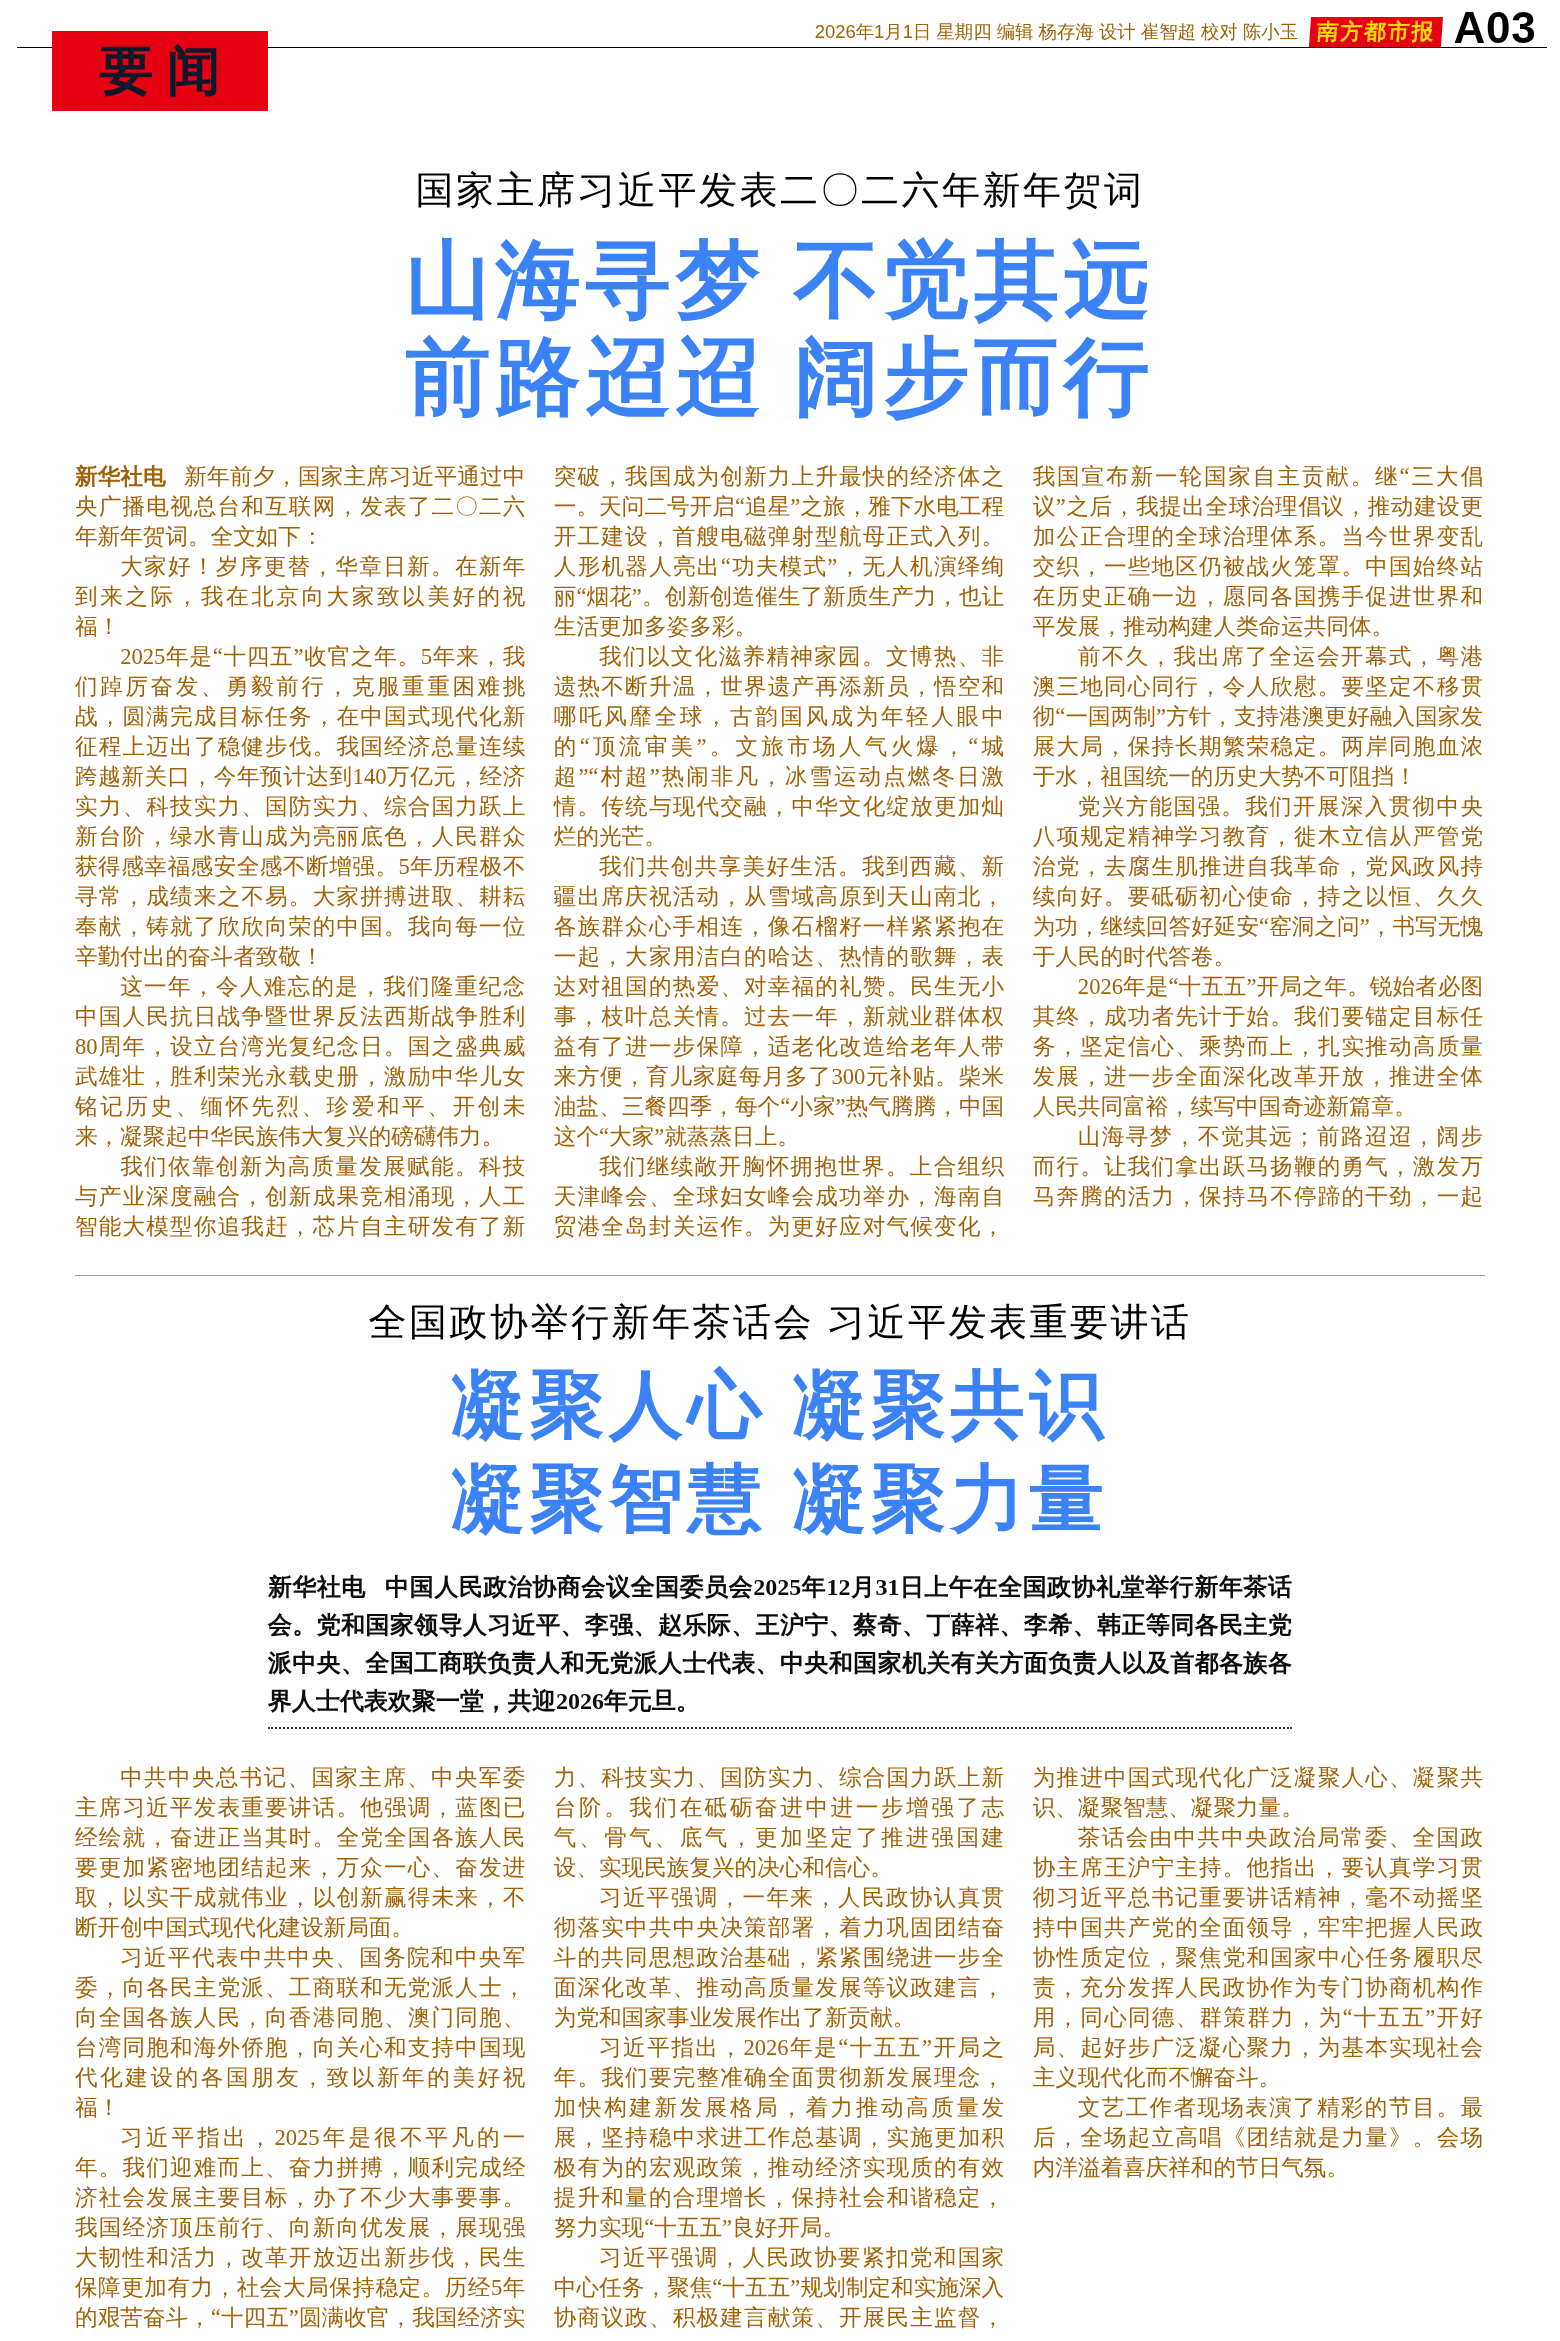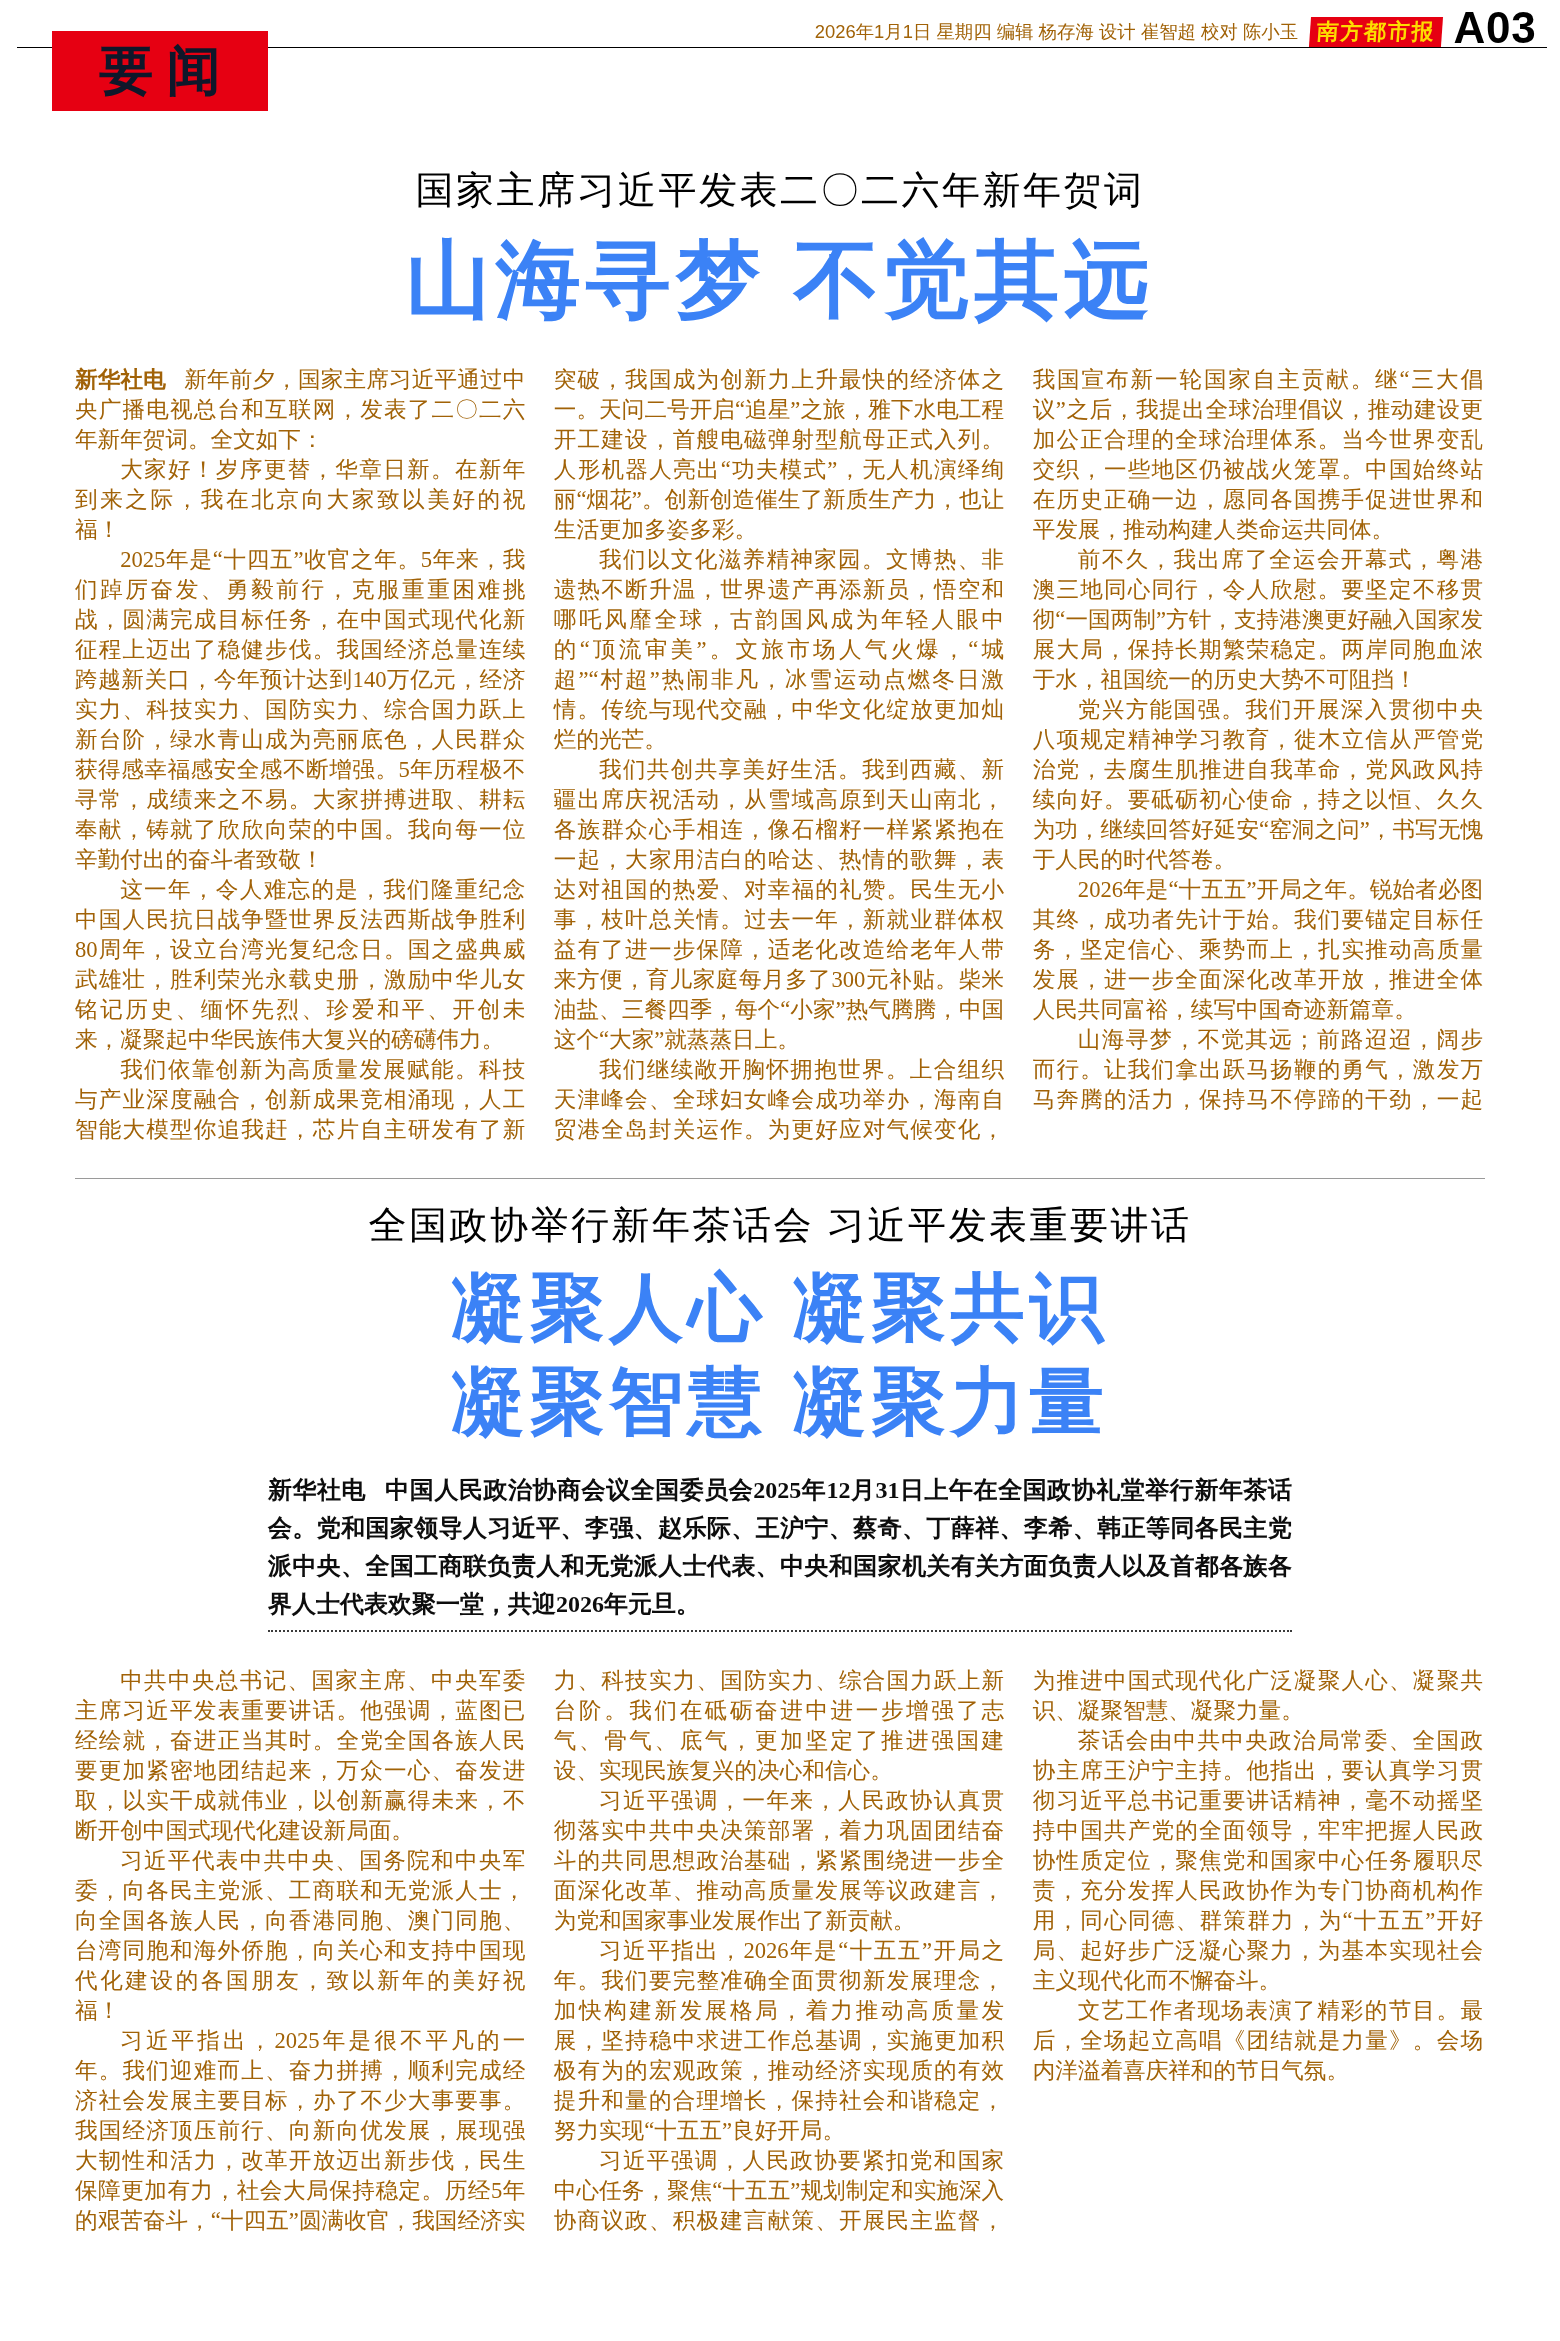--- a/index.html
+++ b/index.html
@@ -113,20 +113,21 @@
       <span class="date-line">2026年1月1日 星期四  编辑 杨存海  设计 崔智超  校对 陈小玉</span>
       <span class="paper-logo">南方都市报</span>
       <span class="page-number">A03</span>
     </div>
   </header>
 
   <section class="article article-1">
     <div class="kicker kicker-1">国家主席习近平发表二〇二六年新年贺词</div>
     <h1 class="headline headline-1">
       <span class="hl-line">山海寻梦  不觉其远</span>
+      <span class="hl-line">前路迢迢  阔步而行</span>
     </h1>
     <div class="body-cols body-1">
       <p class="first"><b class="byline">新华社电</b><span>新年前夕，国家主席习近平通过中央广播电视总台和互联网，发表了二〇二六年新年贺词。全文如下：</span></p>
       <p>大家好！岁序更替，华章日新。在新年到来之际，我在北京向大家致以美好的祝福！</p>
       <p>2025年是“十四五”收官之年。5年来，我们踔厉奋发、勇毅前行，克服重重困难挑战，圆满完成目标任务，在中国式现代化新征程上迈出了稳健步伐。我国经济总量连续跨越新关口，今年预计达到140万亿元，经济实力、科技实力、国防实力、综合国力跃上新台阶，绿水青山成为亮丽底色，人民群众获得感幸福感安全感不断增强。5年历程极不寻常，成绩来之不易。大家拼搏进取、耕耘奉献，铸就了欣欣向荣的中国。我向每一位辛勤付出的奋斗者致敬！</p>
       <p>这一年，令人难忘的是，我们隆重纪念中国人民抗日战争暨世界反法西斯战争胜利80周年，设立台湾光复纪念日。国之盛典威武雄壮，胜利荣光永载史册，激励中华儿女铭记历史、缅怀先烈、珍爱和平、开创未来，凝聚起中华民族伟大复兴的磅礴伟力。</p>
       <p>我们依靠创新为高质量发展赋能。科技与产业深度融合，创新成果竞相涌现，人工智能大模型你追我赶，芯片自主研发有了新突破，我国成为创新力上升最快的经济体之一。天问二号开启“追星”之旅，雅下水电工程开工建设，首艘电磁弹射型航母正式入列。人形机器人亮出“功夫模式”，无人机演绎绚丽“烟花”。创新创造催生了新质生产力，也让生活更加多姿多彩。</p>
       <p>我们以文化滋养精神家园。文博热、非遗热不断升温，世界遗产再添新员，悟空和哪吒风靡全球，古韵国风成为年轻人眼中的“顶流审美”。文旅市场人气火爆，“城超”“村超”热闹非凡，冰雪运动点燃冬日激情。传统与现代交融，中华文化绽放更加灿烂的光芒。</p>
       <p>我们共创共享美好生活。我到西藏、新疆出席庆祝活动，从雪域高原到天山南北，各族群众心手相连，像石榴籽一样紧紧抱在一起，大家用洁白的哈达、热情的歌舞，表达对祖国的热爱、对幸福的礼赞。民生无小事，枝叶总关情。过去一年，新就业群体权益有了进一步保障，适老化改造给老年人带来方便，育儿家庭每月多了300元补贴。柴米油盐、三餐四季，每个“小家”热气腾腾，中国这个“大家”就蒸蒸日上。</p>
       <p>我们继续敞开胸怀拥抱世界。上合组织天津峰会、全球妇女峰会成功举办，海南自贸港全岛封关运作。为更好应对气候变化，我国宣布新一轮国家自主贡献。继“三大倡议”之后，我提出全球治理倡议，推动建设更加公正合理的全球治理体系。当今世界变乱交织，一些地区仍被战火笼罩。中国始终站在历史正确一边，愿同各国携手促进世界和平发展，推动构建人类命运共同体。</p>

